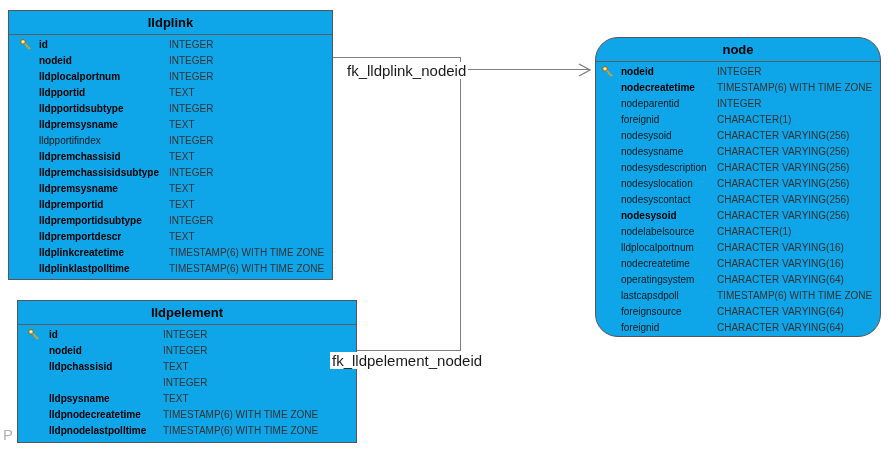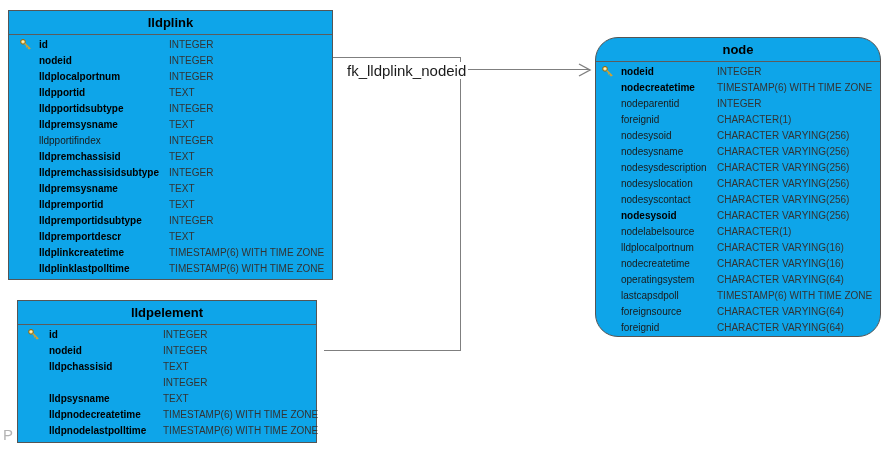--- a/index.html
+++ b/index.html
@@ -49,20 +49,21 @@
 
   <div class="conn h" style="left:460px;top:69px;width:130px;"></div>
 
   <div class="conn h" style="left:324px;top:350px;width:137px;"></div>
 
   <svg class="arrow" style="left:578px;top:63px;" width="14" height="14" viewBox="0 0 14 14">
     <polyline points="1,1 12,7 1,13" fill="none" stroke="#7f7f7f" stroke-width="1.4"></polyline>
   </svg>
 
   <span class="fk-label" style="left:345px;top:62px;">fk_lldplink_nodeid</span>
+  <span class="fk-label" style="left:330px;top:352px;">fk_lldpelement_nodeid</span>
 
   <div class="table" style="left:8px;top:10px;width:325px;height:270px;--name-x:30px;--type-x:160px;--icon-x:10px;">
       <div class="t-title">lldplink</div>
       <div class="t-rows">
         <div class="row">
           <svg class="key-icon" width="13" height="13" viewBox="0 0 13 13">
             <circle cx="4" cy="3.8" r="2.4" fill="#f3cf6a" stroke="#8a6a1a" stroke-width="1"></circle>
             <circle cx="4" cy="3.8" r="0.9" fill="#fffbe8"></circle>
             <path d="M5.7 5.5 L11.2 11" stroke="#caa23a" stroke-width="1.7"></path>
             <path d="M8.4 8 L7.1 9.3 M10.2 9.7 L8.9 11" stroke="#caa23a" stroke-width="1.2"></path>
@@ -122,21 +123,21 @@
           <span class="c-name nn">lldplinkcreatetime</span>
           <span class="c-type">TIMESTAMP(6) WITH TIME ZONE</span>
         </div>
         <div class="row">
           <span class="c-name nn">lldplinklastpolltime</span>
           <span class="c-type">TIMESTAMP(6) WITH TIME ZONE</span>
         </div>
       </div>
     </div>
 
-  <div class="table" style="left:17px;top:300px;width:300px;height:143px;--name-x:31px;--type-x:145px;--icon-x:9px;">
+  <div class="table" style="left:17px;top:300px;width:340px;height:143px;--name-x:31px;--type-x:145px;--icon-x:9px;">
       <div class="t-title">lldpelement</div>
       <div class="t-rows">
         <div class="row">
           <svg class="key-icon" width="13" height="13" viewBox="0 0 13 13">
             <circle cx="4" cy="3.8" r="2.4" fill="#f3cf6a" stroke="#8a6a1a" stroke-width="1"></circle>
             <circle cx="4" cy="3.8" r="0.9" fill="#fffbe8"></circle>
             <path d="M5.7 5.5 L11.2 11" stroke="#caa23a" stroke-width="1.7"></path>
             <path d="M8.4 8 L7.1 9.3 M10.2 9.7 L8.9 11" stroke="#caa23a" stroke-width="1.2"></path>
           </svg>
           <span class="c-name nn">id</span>

